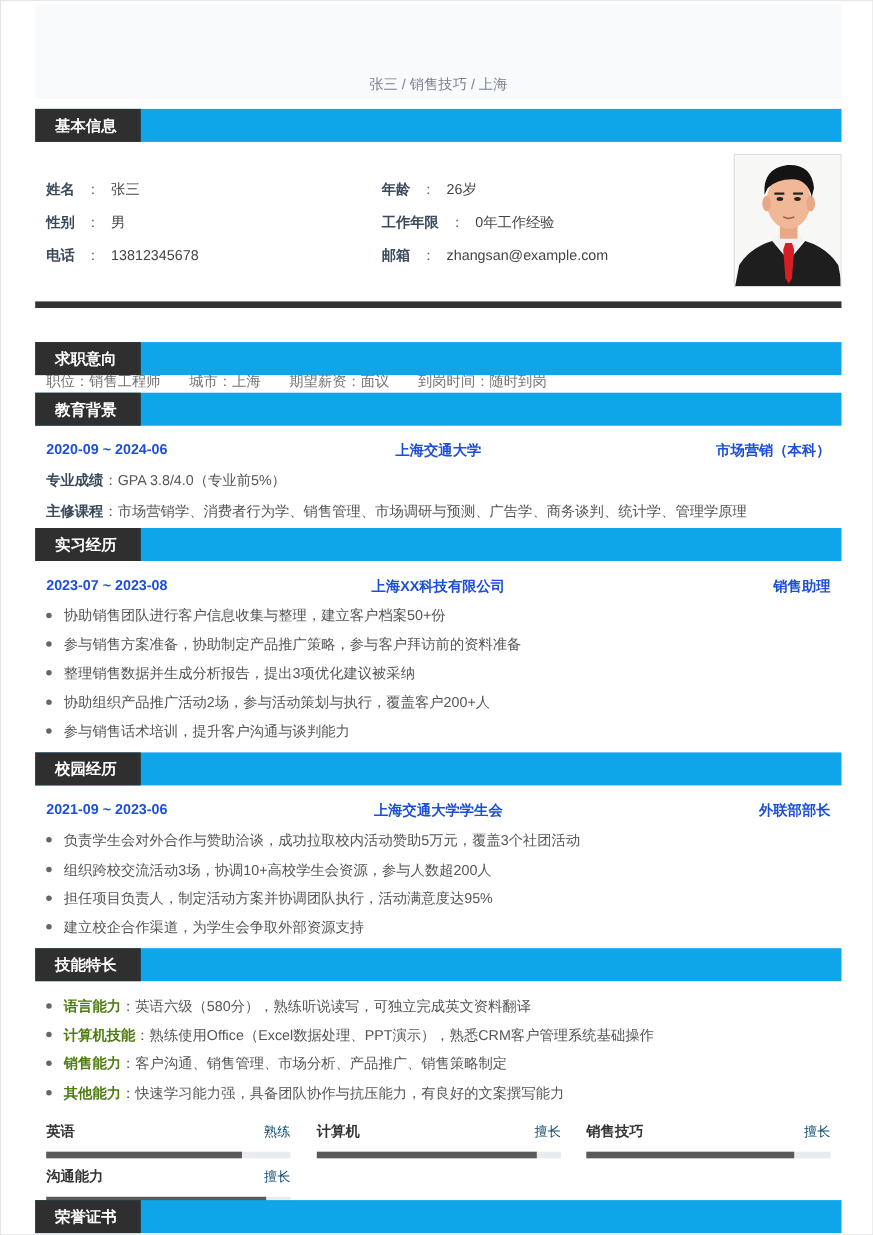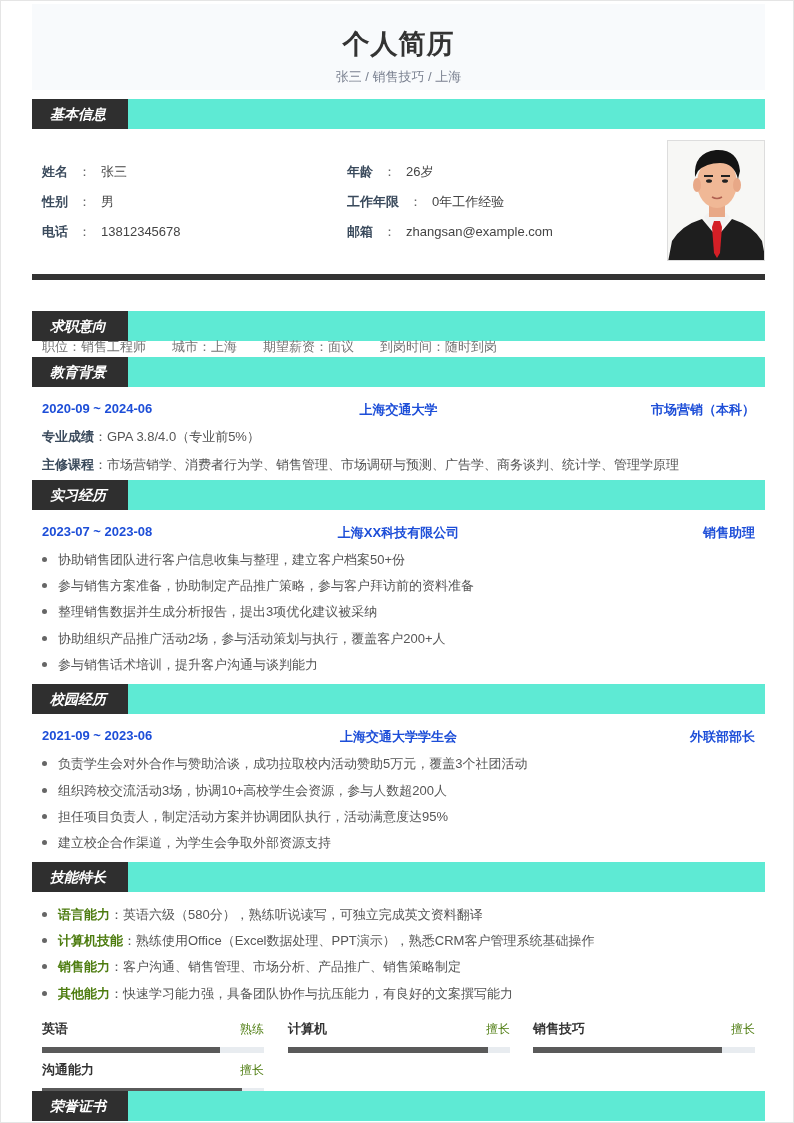--- a/index.html
+++ b/index.html
@@ -4,21 +4,21 @@
 <style>
   * { margin: 0; padding: 0; box-sizing: border-box; }
   html, body { width: 794px; height: 1123px; overflow: hidden; background: #ffffff; }
   body { font-family: "Liberation Sans", "DejaVu Sans", sans-serif; color: #444; position: relative; border: 1px solid #e5e5e5; }
   .page { position: absolute; left: 31px; top: 0; width: 733px; }
 
   .header { position: absolute; left: 0; top: 3px; width: 733px; height: 86px; background: #f8fafc; text-align: center; }
   .header .title { position: absolute; left: 0; right: 0; top: 22px; font-size: 27px; font-weight: bold; color: #333; letter-spacing: 1px; }
   .header .subtitle { position: absolute; left: 0; right: 0; top: 64px; font-size: 13px; color: #7a8190; }
 
-  .section-bar { position: absolute; left: 0; width: 733px; height: 30px; background: #5eead4; font-style: italic; }
+  .section-bar { position: absolute; left: 0; width: 733px; height: 30px; background: #0ea5e9; }
   .section-bar .tag { position: absolute; left: 0; top: 0; height: 30px; width: 96px; background: #2f2f2f; color: #fff; font-size: 14px; font-weight: bold; line-height: 30px; padding-left: 18px; }
 
   .info-row { position: absolute; font-size: 13px; color: #444; }
   .info-label { font-weight: bold; color: #3a4a5c; }
   .info-colon { color: #666; margin: 0 10px; }
 
   .photo { position: absolute; left: 635px; top: 139px; width: 98px; height: 121px; border: 1px solid #ddd; background: #f7f7f5; overflow: hidden; }
 
   .thick-divider { position: absolute; left: 0; top: 273px; width: 733px; height: 6px; background: #333; }
 
@@ -32,31 +32,30 @@
 
   .line { position: absolute; left: 10px; font-size: 13px; color: #555; white-space: nowrap; }
   .line b { color: #3a4a5c; }
 
   .bullet { position: absolute; left: 10px; font-size: 13px; color: #555; white-space: nowrap; }
   .bullet .dot { display: inline-block; width: 5px; height: 5px; border-radius: 50%; background: #666; margin-right: 11px; vertical-align: middle; position: relative; top: -1px; }
   .bullet b { color: #4d7c0f; }
 
   .skill { position: absolute; width: 222px; height: 36px; }
   .skill .name { position: absolute; left: 0; top: 0; font-size: 13px; font-weight: bold; color: #333; }
-  .skill .level { position: absolute; right: 0; top: 1px; font-size: 12px; color: #4d7c0f; }
+  .skill .level { position: absolute; right: 0; top: 1px; font-size: 12px; color: #0c4a6e; }
   .skill .track { position: absolute; left: 0; top: 27px; width: 222px; height: 6px; background: #e8ecf0; }
   .skill .fill { position: absolute; left: 0; top: 0; height: 6px; background: #5a5a5a; }
 </style>
 </head>
 <body>
 
 <div class="page">
 
   <div class="header">
-    <div class="title">个人简历</div>
     <div class="subtitle">张三 / 销售技巧 / 上海</div>
   </div>
 
   <div class="section-bar" style="top:98px;">
     <div class="tag">基本信息</div>
   </div>
 
   <div class="info-row" style="left:10px; top:162px;">
     <span class="info-label">姓名</span><span class="info-colon">：</span><span>张三</span>
   </div>

